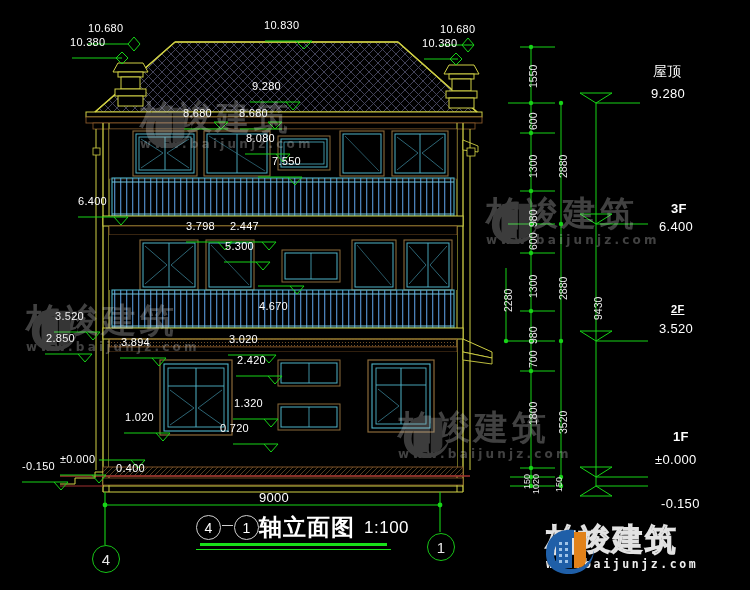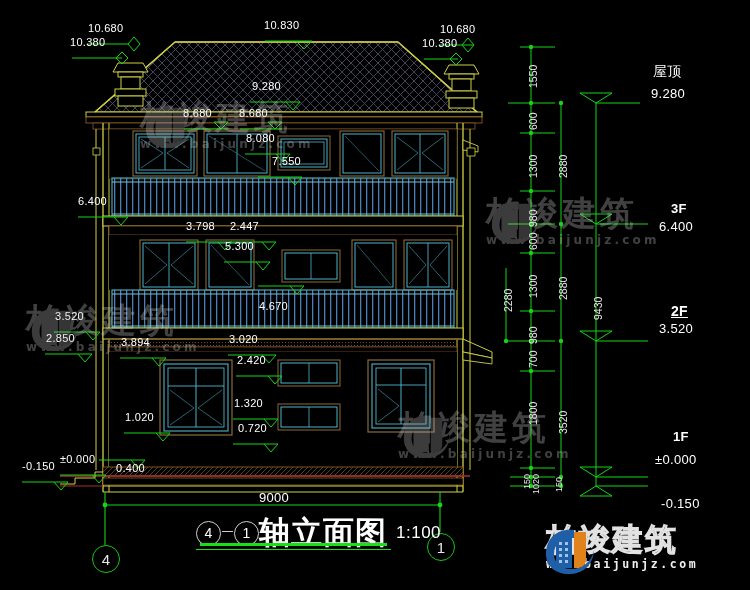--- a/index.html
+++ b/index.html
@@ -15,21 +15,21 @@
   .wm{position:absolute;opacity:.30;pointer-events:none;user-select:none;
       font-family:"DejaVu Sans",sans-serif;font-weight:bold;color:#d8d8d8;}
   .wm .cn{font-size:34px;letter-spacing:4px;line-height:1;}
   .wm .url{font-size:12px;letter-spacing:3.2px;margin-top:3px;}
   
   #titlewrap{position:absolute;left:196px;top:512px;}
   .circnum{display:inline-flex;align-items:center;justify-content:center;
            width:23px;height:23px;border:1.4px solid #cfcfcf;border-radius:50%;
            font-size:14px;color:#fff;vertical-align:middle;}
   .dash{display:inline-block;width:11px;border-top:1.5px solid #cfcfcf;vertical-align:middle;margin:0 1px 4px 1px;}
-  .ttxt{font-family:"DejaVu Sans","Liberation Sans",sans-serif;font-size:31px;font-weight:bold;
+  .ttxt{font-family:"DejaVu Sans","Liberation Sans",sans-serif;font-size:23px;font-weight:bold;
         vertical-align:middle;letter-spacing:1px;color:#fff;}
   .scale{font-size:17px;vertical-align:middle;margin-left:9px;color:#fff;letter-spacing:.5px;}
   .ul1{position:absolute;left:200px;top:543px;width:187px;height:3px;background:#19e019;}
   .ul2{position:absolute;left:196px;top:549px;width:195px;height:1px;background:#19e019;}
   
   #brand{position:absolute;left:540px;top:524px;display:flex;align-items:center;}
   #brandtxt{display:flex;flex-direction:column;margin-left:6px;}
   #brandcn{font-family:"DejaVu Sans",sans-serif;font-weight:bold;font-size:31px;letter-spacing:2px;
            color:#2b2b2b;-webkit-text-stroke:1.1px #e2e2e2;line-height:1;}
   #brandurl{font-family:"DejaVu Sans Mono","Liberation Mono",monospace;font-weight:bold;
@@ -367,21 +367,21 @@
 <div class="lbl" style="left:230px;top:220px;">2.447</div>
 <div class="lbl" style="left:225px;top:240px;">5.300</div>
 <div class="lbl" style="left:259px;top:264px;margin-top:36px;">4.670</div>
 <div class="lbl" style="left:55px;top:310px;">3.520</div>
 <div class="lbl" style="left:46px;top:332px;">2.850</div>
 <div class="lbl" style="left:121px;top:336px;">3.894</div>
 <div class="lbl" style="left:229px;top:333px;">3.020</div>
 <div class="lbl" style="left:237px;top:354px;">2.420</div>
 <div class="lbl" style="left:125px;top:411px;">1.020</div>
 <div class="lbl" style="left:234px;top:397px;">1.320</div>
-<div class="lbl" style="left:238px;top:422px;text-align:right;">0.720</div>
+<div class="lbl" style="left:220px;top:422px;text-align:right;">0.720</div>
 <div class="lbl" style="left:100px;top:462px;padding-left:16px;">0.400</div>
 <div class="lbl" style="left:60px;top:453px;">±0.000</div>
 <div class="lbl" style="left:22px;top:460px;">-0.150</div>
 
 <div class="vlbl" style="left:527px;top:88px;">1550</div>
 <div class="vlbl" style="left:527px;top:130px;">600</div>
 <div class="vlbl" style="left:527px;top:178px;">1300</div>
 <div class="vlbl" style="left:527px;top:227px;">980</div>
 <div class="vlbl" style="left:527px;top:250px;">600</div>
 <div class="vlbl" style="left:527px;top:298px;">1300</div>
@@ -396,21 +396,21 @@
 <div class="vlbl" style="left:557px;top:434px;">3520</div>
 <div class="vlbl" style="left:554px;top:492px;font-size:9px;">150</div>
 
 <div class="vlbl" style="left:502px;top:312px;">2280</div>
 <div class="vlbl" style="left:592px;top:320px;">9430</div>
 
 <div class="lbl" style="left:653px;top:63px;font-size:14px;font-family:'DejaVu Sans',sans-serif;">屋顶</div>
 <div class="lbl" style="left:651px;top:86px;font-size:13px;">9.280</div>
 <div class="lbl" style="left:671px;top:201px;font-size:13px;font-weight:bold;">3F</div>
 <div class="lbl" style="left:659px;top:219px;font-size:13px;">6.400</div>
-<div class="lbl" style="left:671px;top:303px;font-size:14px;font-weight:bold;text-decoration:underline;">2F</div>
+<div class="lbl" style="left:671px;top:303px;font-size:11px;font-weight:bold;text-decoration:underline;">2F</div>
 <div class="lbl" style="left:659px;top:321px;font-size:13px;">3.520</div>
 <div class="lbl" style="left:673px;top:429px;font-size:13px;font-weight:bold;">1F</div>
 <div class="lbl" style="left:655px;top:452px;font-size:13px;">±0.000</div>
 <div class="lbl" style="left:661px;top:496px;font-size:13px;">-0.150</div>
 
 <div class="lbl" style="left:259px;top:490px;font-size:13px;">9000</div>
 
 <div class="axcirc" style="left:92px;top:545px;">4</div>
 <div class="axcirc" style="left:427px;top:533px;">1</div>
 

